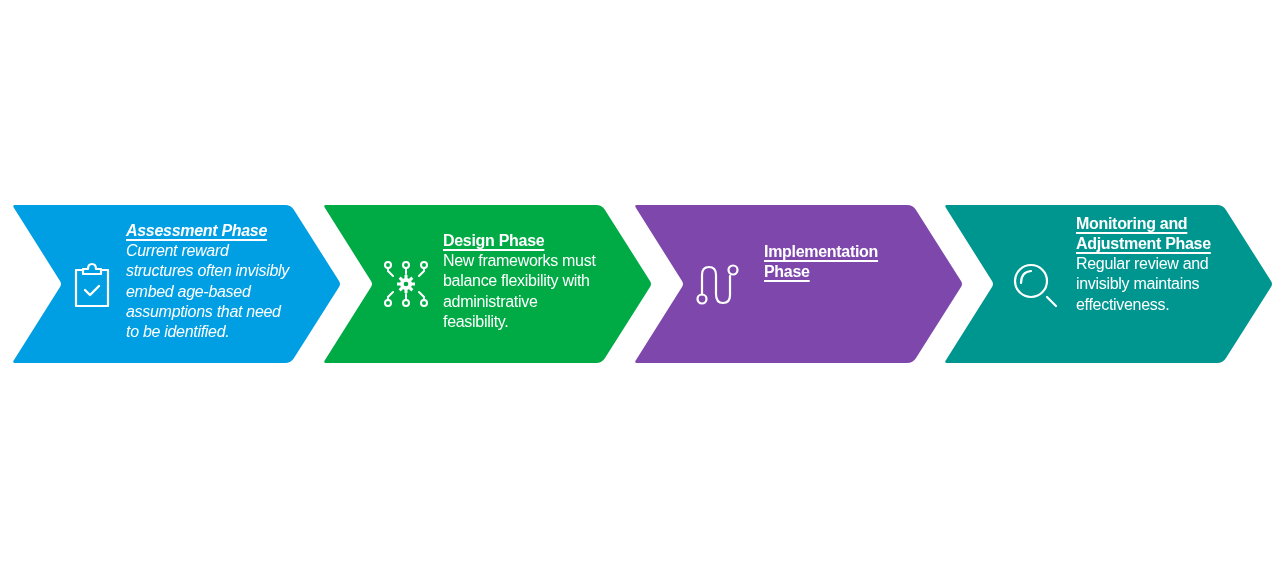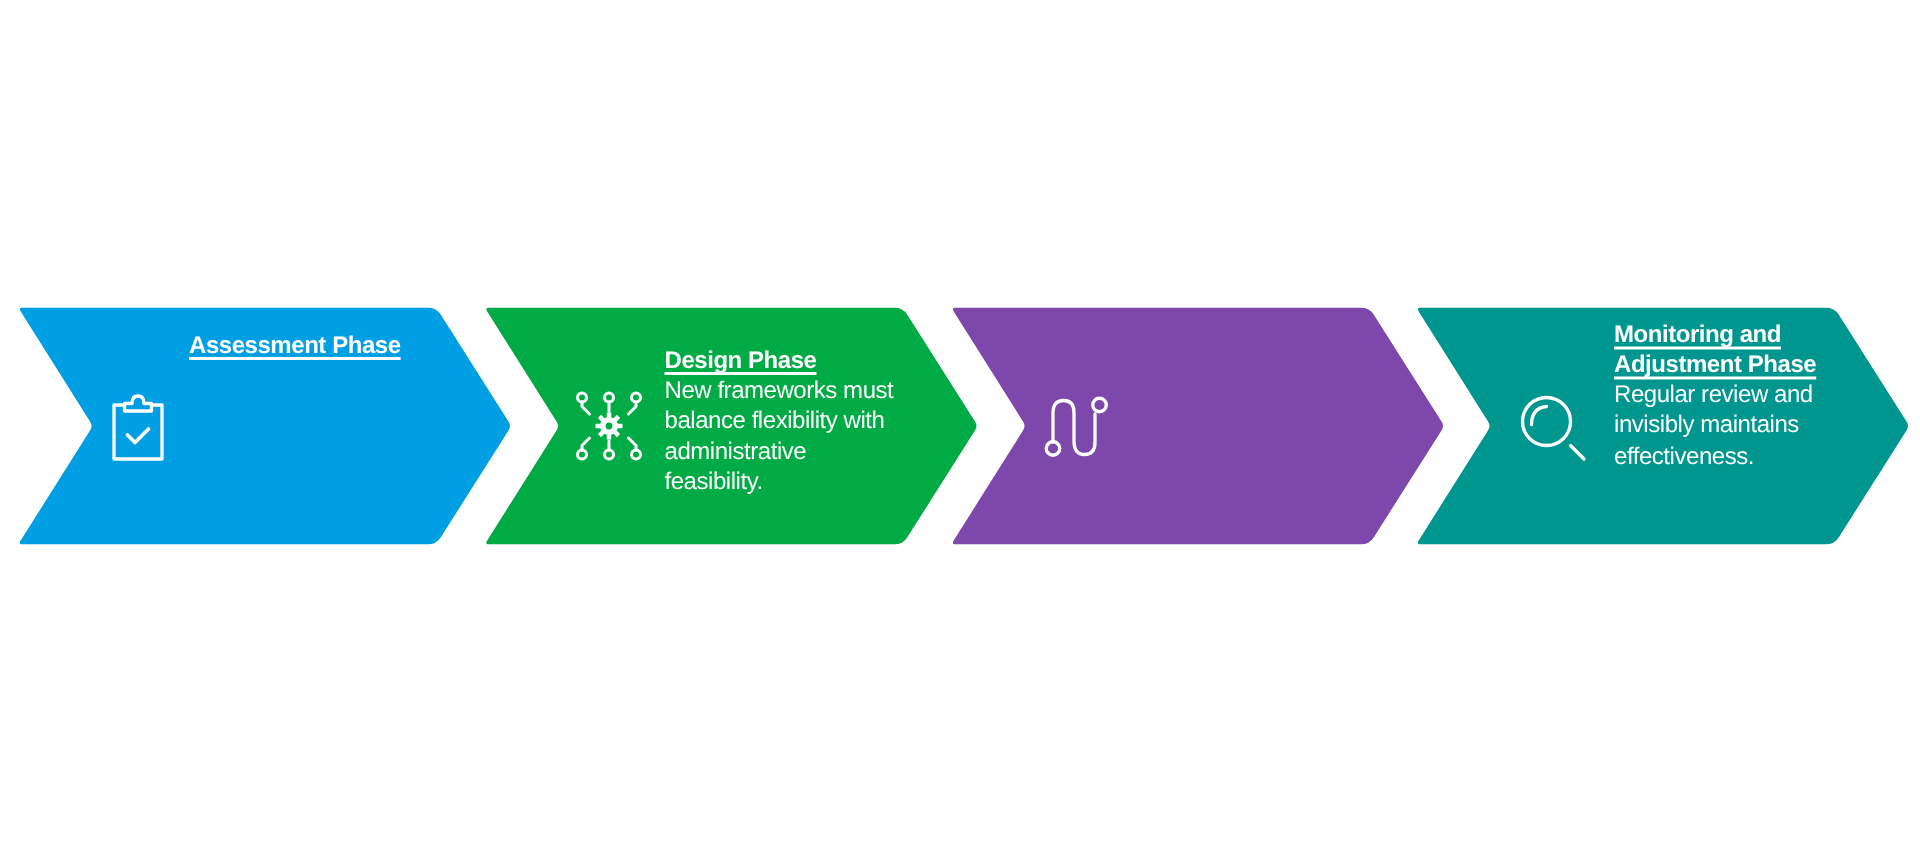--- a/index.html
+++ b/index.html
@@ -29,22 +29,27 @@
 
 <div class="chevron" style="left:13px;">
   <svg class="shape" width="328" height="158" viewBox="0 0 328 158">
     <path d="M2,0 L272,0 Q278,0 281,5 L326,76 Q328,79 326,82 L281,153 Q278,158 272,158 L2,158 Q-1,158 1,155 L47,82 Q49,79 47,76 L1,3 Q-1,0 2,0 Z" fill="#009fe3"></path>
   </svg>
   <svg class="icon" style="left:60px;top:57px;" width="38" height="46" viewBox="0 0 38 46">
     <path d="M10,8 L3,8 L3,44 L35,44 L35,8 L28,8" fill="none" stroke="#fff" stroke-width="2.2" stroke-linejoin="round"></path>
     <path d="M10,12 L10,7 L15,7 Q15,2 19,2 Q23,2 23,7 L28,7 L28,12 Z" fill="none" stroke="#fff" stroke-width="2.2" stroke-linejoin="round"></path>
     <path d="M12,28 L17,33 L26,24" fill="none" stroke="#fff" stroke-width="2.4" stroke-linecap="round" stroke-linejoin="round"></path>
   </svg>
-  <div class="text" style="left:113px;top:16px;width:205px;">
+  <div class="text" style="left:113px;top:16px;width:205px;font-style:italic;">
     <div class="title">Assessment Phase</div>
+    <div class="body">Current reward
+structures often invisibly
+embed age-based
+assumptions that need
+to be identified.</div>
   </div>
 </div>
 
 <div class="chevron" style="left:324px;">
   <svg class="shape" width="328" height="158" viewBox="0 0 328 158">
     <path d="M2,0 L272,0 Q278,0 281,5 L326,76 Q328,79 326,82 L281,153 Q278,158 272,158 L2,158 Q-1,158 1,155 L47,82 Q49,79 47,76 L1,3 Q-1,0 2,0 Z" fill="#00aa45"></path>
   </svg>
   <svg class="icon" style="left:59px;top:55px;" width="46" height="48" viewBox="0 0 46 48">
     <g fill="none" stroke="#fff" stroke-width="2" stroke-linecap="round">
       <circle cx="5" cy="5" r="3"></circle>
@@ -83,20 +88,22 @@
     <path d="M2,0 L272,0 Q278,0 281,5 L326,76 Q328,79 326,82 L281,153 Q278,158 272,158 L2,158 Q-1,158 1,155 L47,82 Q49,79 47,76 L1,3 Q-1,0 2,0 Z" fill="#7e47ac"></path>
   </svg>
   <svg class="icon" style="left:60px;top:58px;" width="46" height="44" viewBox="0 0 46 44">
     <g fill="none" stroke="#fff" stroke-width="2.2" stroke-linecap="round">
       <circle cx="7" cy="36" r="4.5"></circle>
       <circle cx="38" cy="7" r="4.5"></circle>
       <path d="M7,31.5 L7,12 Q7,4 14,4 Q21,4 21,12 L21,31 Q21,40 28,40 Q35,40 35,32 L35,13"></path>
     </g>
   </svg>
   <div class="text" style="left:129px;top:37px;width:190px;">
+    <div class="title">Implementation
+Phase</div>
   </div>
 </div>
 
 <div class="chevron" style="left:945px;">
   <svg class="shape" width="328" height="158" viewBox="0 0 328 158">
     <path d="M2,0 L272,0 Q278,0 281,5 L326,76 Q328,79 326,82 L281,153 Q278,158 272,158 L2,158 Q-1,158 1,155 L47,82 Q49,79 47,76 L1,3 Q-1,0 2,0 Z" fill="#009690"></path>
   </svg>
   <svg class="icon" style="left:67px;top:58px;" width="48" height="46" viewBox="0 0 48 46">
     <g fill="none" stroke="#fff" stroke-width="2.2" stroke-linecap="round">
       <circle cx="19" cy="18" r="16"></circle>

